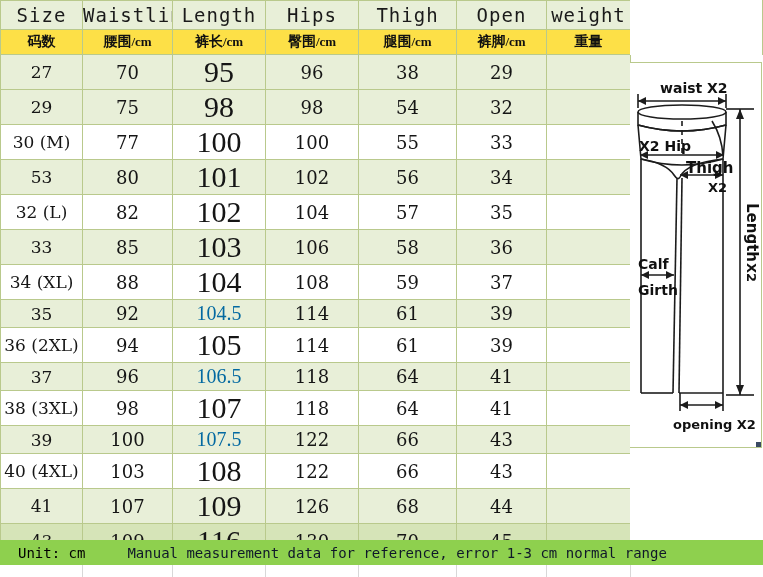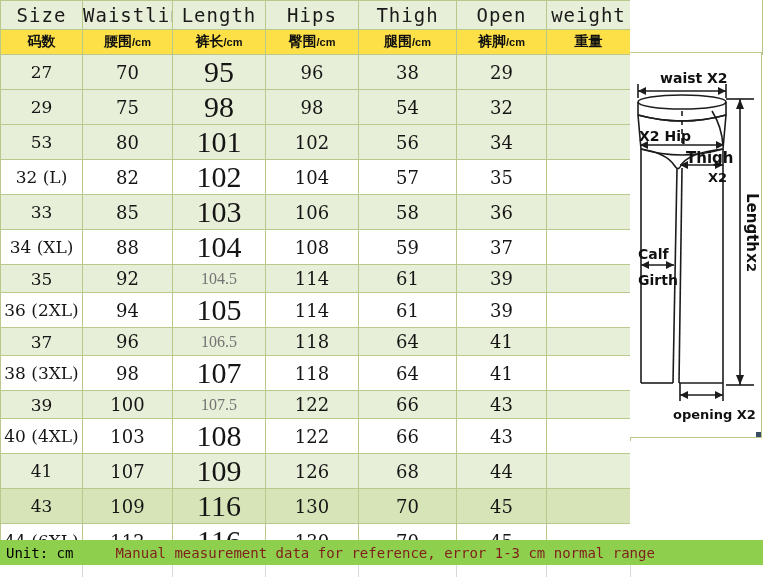--- a/index.html
+++ b/index.html
@@ -49,48 +49,48 @@
     color:#1a1a1a;
   }
   tr.hdr-cn td{
     background:#fde047;
     font-family:"DejaVu Sans","Liberation Sans",sans-serif;
     font-size:14px;
     font-weight:700;
     height:24px;
     color:#111;
   }
-  tr.hdr-cn td .unit{font-size:11px;font-family:Liberation Sans, sans-serif;font-weight:700;}
+  tr.hdr-cn td .unit{font-size:13px;font-family:Liberation Serif, serif;font-weight:700;}
 
   
   tr.alt td{background:#e8efd8;}
   tr.plain td{background:#ffffff;}
   tr.hl td{background:#d6e4b8;}
 
   td.size-col{
     font-family:"DejaVu Serif","Liberation Serif",serif;
     font-size:17px;
   }
   td.num{
     font-family:"DejaVu Serif","Liberation Serif",serif;
     font-size:18px;
   }
   td.len{
     font-family:"Liberation Serif","DejaVu Serif",serif;
     font-size:30px;
   }
-  td.len.small{font-size:16px;color:#737373;}
+  td.len.small{font-size:20px;color:#0369a1;}
   td.weight-col{background-clip:padding-box;}
 
   
 
   
   .diagram{
     position:absolute;
-    left:630px;top:52px;
+    left:630px;top:62px;
     width:132px;height:386px;
     border:1px solid #b9c98c;
     border-left:none;
     background:#ffffff;
     box-sizing:border-box;
   }
   .diagram svg{display:block;}
   .diagram-top-fill{
     position:absolute;left:630px;top:0;width:133px;height:55px;
     background:#ffffff;
@@ -107,26 +107,26 @@
   .footer{
     position:absolute;left:0;top:540px;
     width:763px;height:25px;
     background:#8ed04e;
     display:flex;align-items:center;
     box-sizing:border-box;
   }
   .footer .f-unit{
     font-family:"DejaVu Sans Mono","Liberation Mono",monospace;
     font-size:14px;color:#000;
-    padding-left:6px;
+    padding-left:18px;
     white-space:nowrap;
   }
   .footer .f-note{
     font-family:"DejaVu Sans Mono","Liberation Mono",monospace;
-    font-size:14px;color:#7f1d1d;
+    font-size:14px;color:#0f172a;
     padding-left:42px;
     white-space:nowrap;
   }
 
   
   .bottom-strip{
     position:absolute;left:0;top:565px;width:763px;height:12px;
     background:#ffffff;
   }
   .bottom-strip i{
@@ -184,20 +184,29 @@
         </tr>
         <tr class="alt">
           <td class="size-col">29</td>
           <td class="num">75</td>
           <td class="len">98</td>
           <td class="num">98</td>
           <td class="num">54</td>
           <td class="num">32</td>
           <td class="weight-col"></td>
         </tr>
+        <tr class="plain">
+          <td class="size-col">30 (M)</td>
+          <td class="num">77</td>
+          <td class="len">100</td>
+          <td class="num">100</td>
+          <td class="num">55</td>
+          <td class="num">33</td>
+          <td class="weight-col"></td>
+        </tr>
         <tr class="alt">
           <td class="size-col">53</td>
           <td class="num">80</td>
           <td class="len">101</td>
           <td class="num">102</td>
           <td class="num">56</td>
           <td class="num">34</td>
           <td class="weight-col"></td>
         </tr>
         <tr class="plain">

